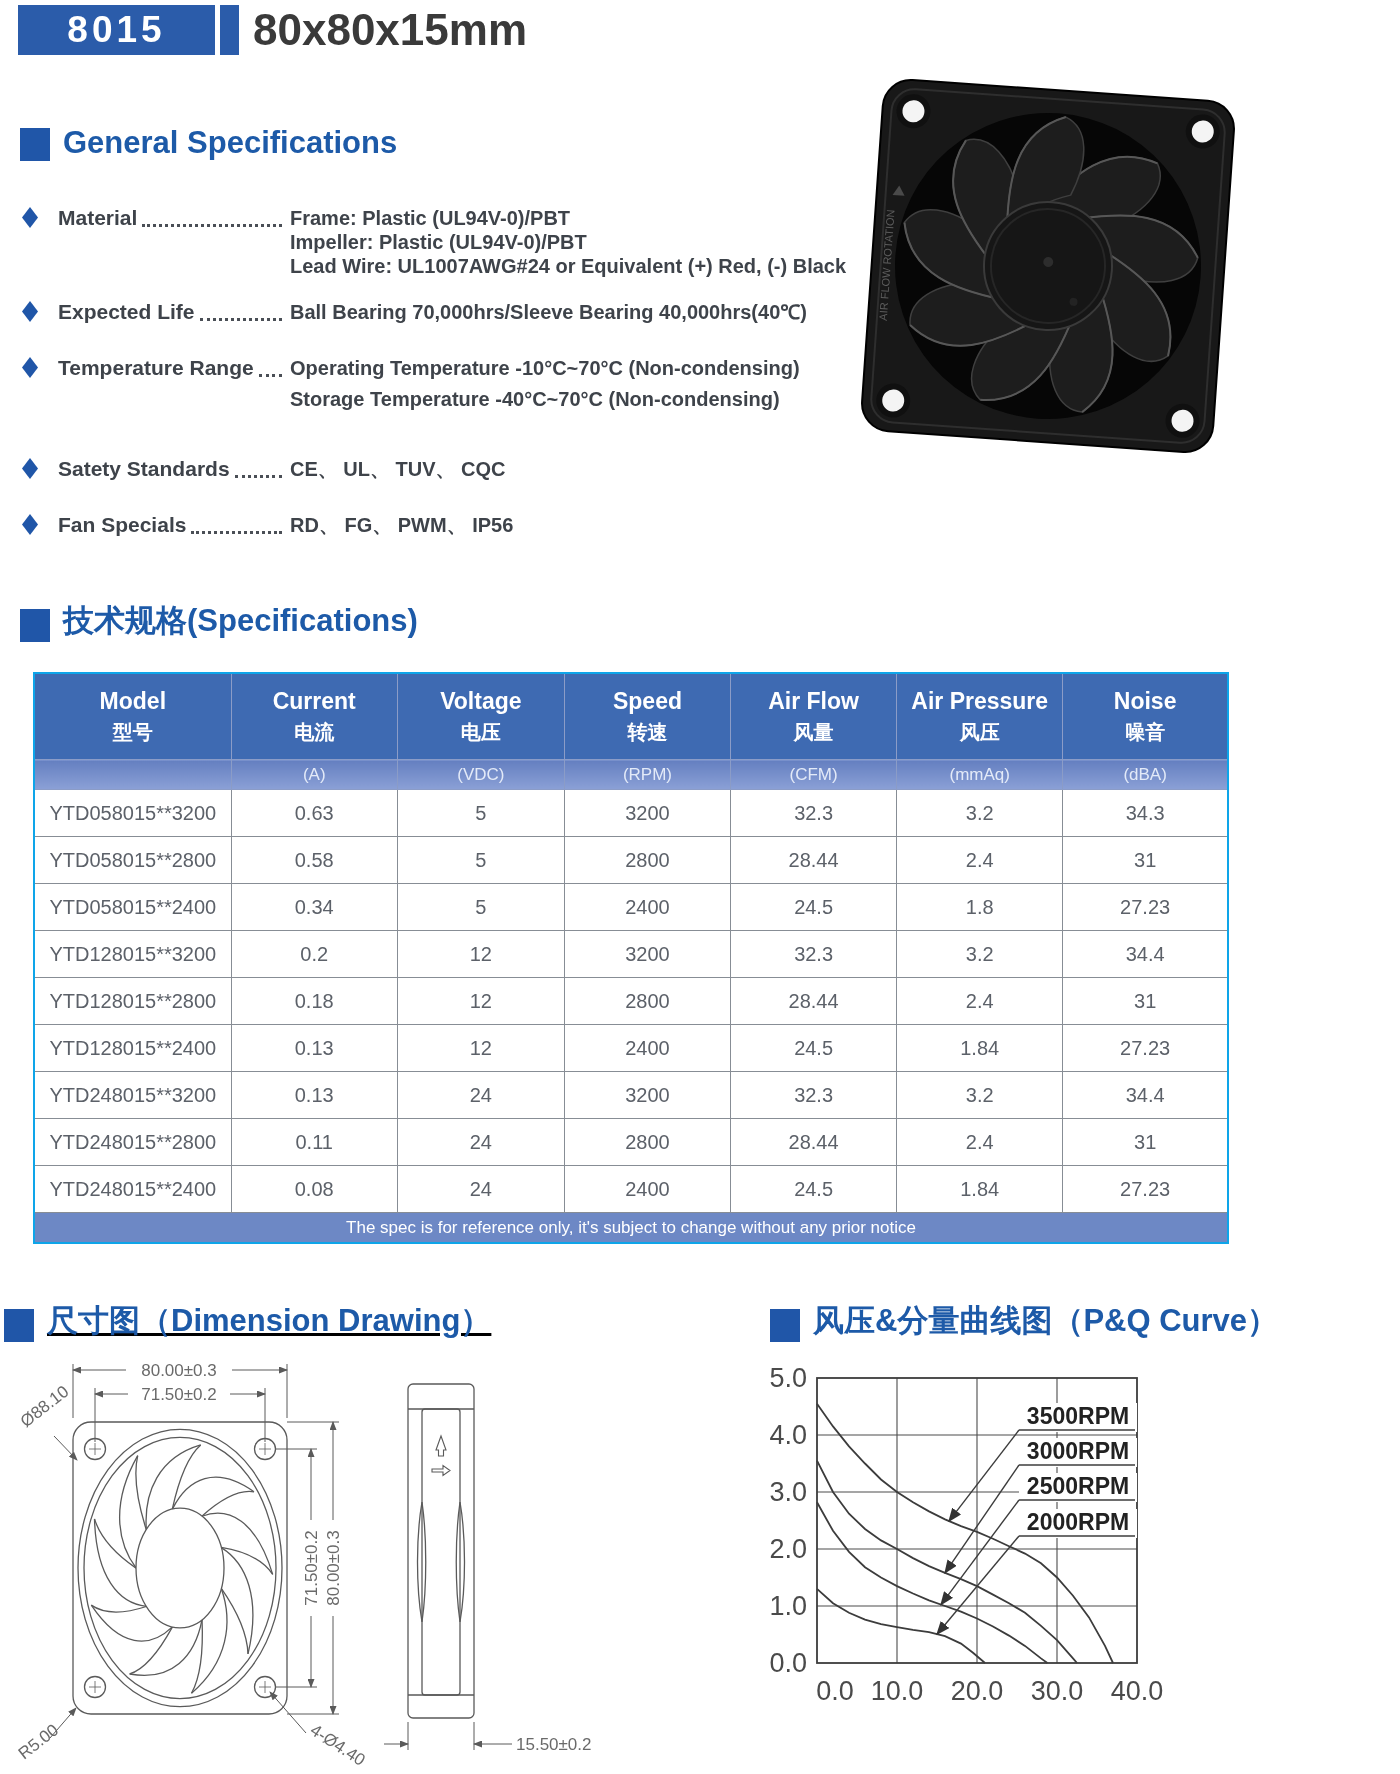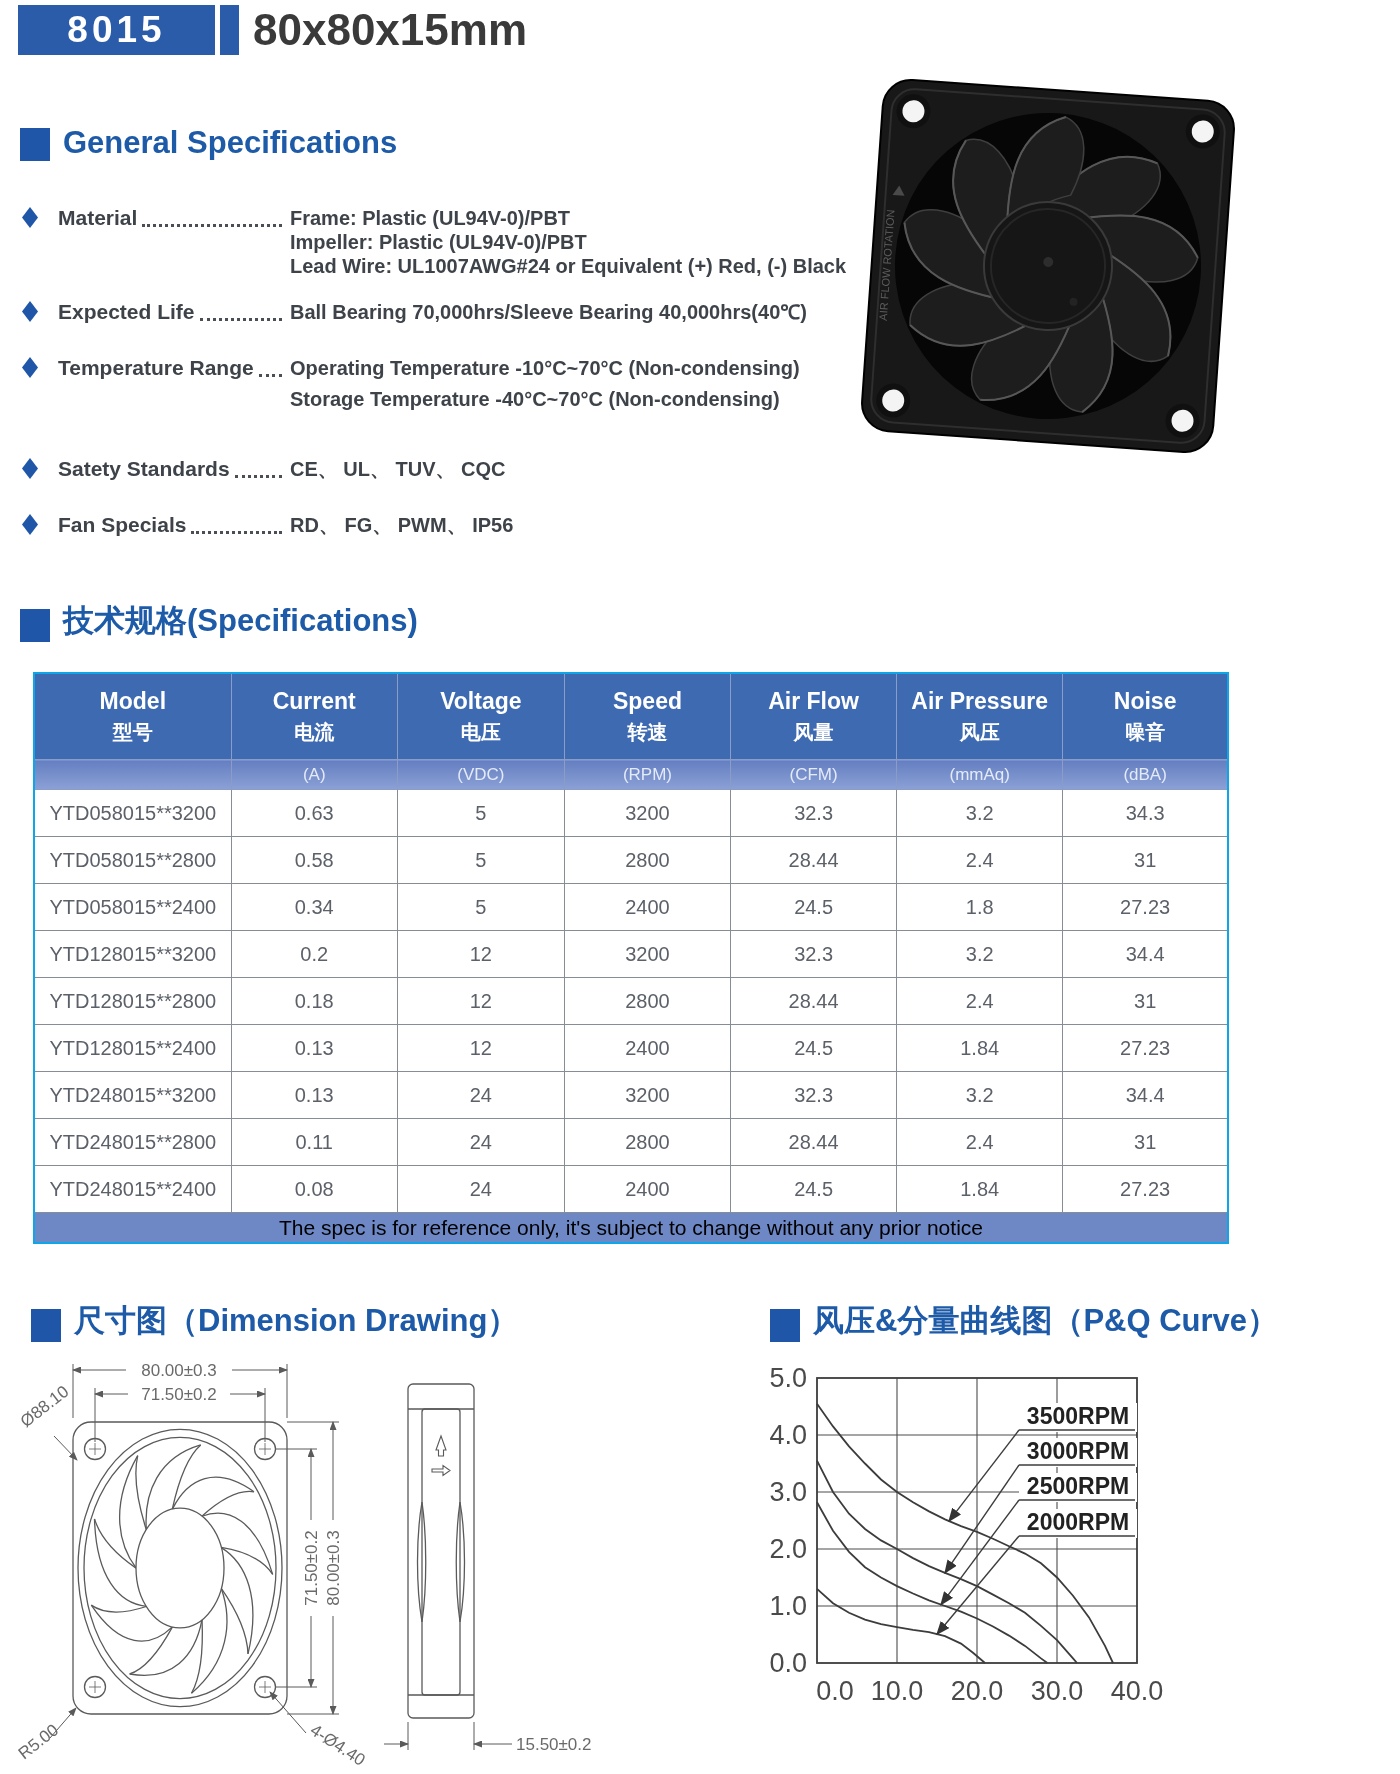--- a/index.html
+++ b/index.html
@@ -13,21 +13,21 @@
     display:flex;align-items:center;justify-content:center;
     font-size:37px;font-weight:bold;letter-spacing:4px;}
   .hdr-bar{width:19px;height:50px;background:#2b5caa;margin-left:5px;}
   .size-label{margin-left:14px;font-size:44px;font-weight:bold;color:#3a3a3a;}
   
   .section-title{position:absolute;display:flex;align-items:flex-end;}
   .sq{width:30px;height:33px;background:#2056a8;flex:none;}
   .section-title .txt{margin-left:13px;font-size:31px;font-weight:bold;color:#1d5aa8;white-space:nowrap;}
   #gs-title{top:125px;left:20px;}
   #spec-title{top:600px;left:20px;}
-  #dim-title{top:1300px;left:31px;}
+  #dim-title{top:1300px;left:4px;text-decoration:underline;}
   #pq-title{top:1300px;left:735px;margin-left:35px;}
   
   #spec-list{position:absolute;left:22px;top:206px;width:820px;}
   .spec-item{display:flex;align-items:flex-start;}
   .diamond-wrap{width:36px;flex:none;padding-top:1px;}
   .diamond{display:block;width:16px;height:21px;background:#2056a8;
     clip-path:polygon(50% 0,100% 50%,50% 100%,0 50%);}
   .lblwrap{width:226px;flex:none;display:flex;align-items:center;}
   .spec-label{font-size:21px;font-weight:bold;color:#3e434a;white-space:nowrap;}
   .leader{flex:1;border-bottom:3px dotted #4a4f56;height:14px;margin:0 2px 0 5px;min-width:8px;}
@@ -37,21 +37,21 @@
   
   #spec-table{position:absolute;left:33px;top:672px;width:1196px;
     border-collapse:collapse;table-layout:fixed;border:2px solid #0ea5e9;}
   #spec-table th,#spec-table td{border:1px solid #878d95;text-align:center;padding:0;}
   #spec-table thead th{background:#3e6ab2;color:#ffffff;height:85px;border-color:#8b9cc7;vertical-align:middle;}
   .h-en{font-size:23px;font-weight:bold;line-height:1.25;}
   .h-zh{font-size:20px;font-weight:bold;margin-top:4px;}
   #spec-table tr.units td{background:linear-gradient(180deg,#647fc0,#8ba0d6);
     color:#e3eaf8;font-size:17px;height:29px;border-color:#8b9cc7;}
   #spec-table tbody td{height:46px;font-size:20px;color:#5c6169;background:#fff;}
-  #spec-table tfoot td{background:#6d88c5;color:#000000;font-size:21px;height:29px;border-color:#666c74;}
+  #spec-table tfoot td{background:#6d88c5;color:#ffffff;font-size:17px;height:29px;border-color:#666c74;}
   
   #dim-svg{position:absolute;left:18px;top:1352px;}
   #pq-svg{position:absolute;left:722px;top:1358px;}
   #fan-photo{position:absolute;left:846px;top:62px;}
   svg text{font-family:"Liberation Sans", sans-serif;}
 </style>
 </head>
 <body>
 
 <div class="hdr">

